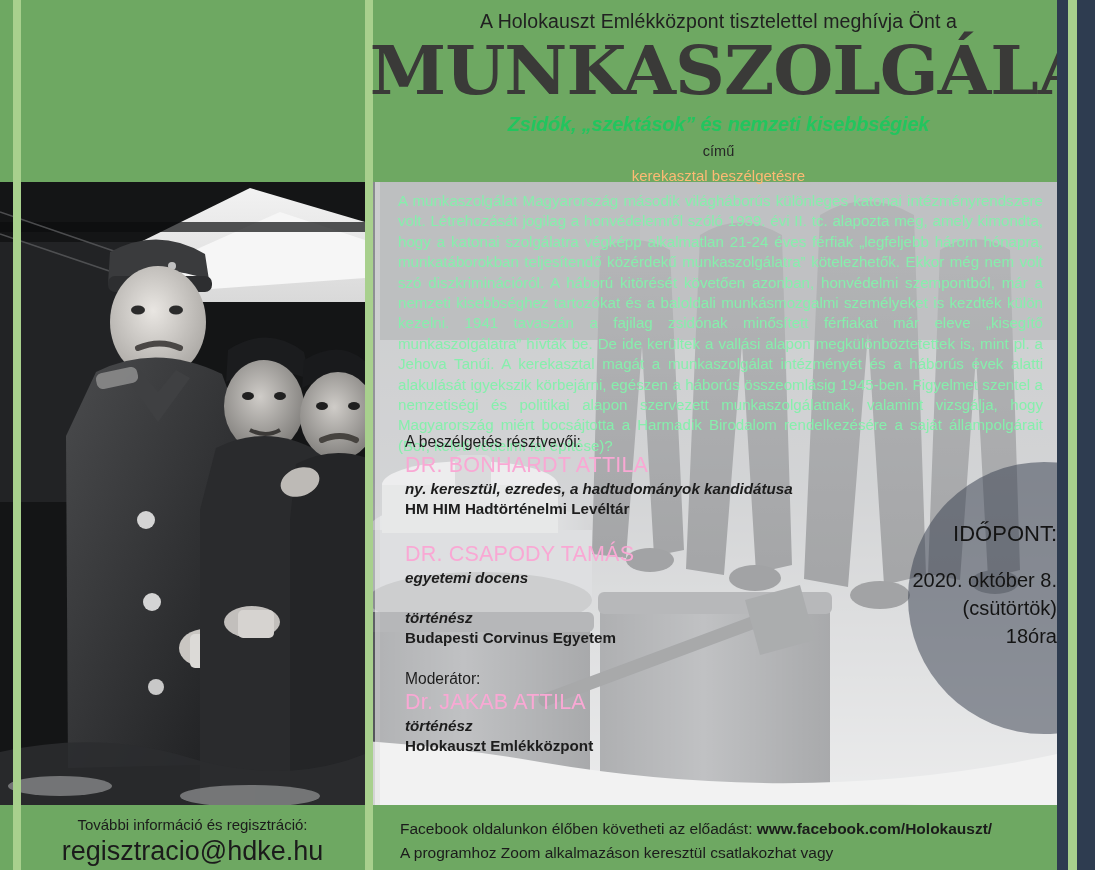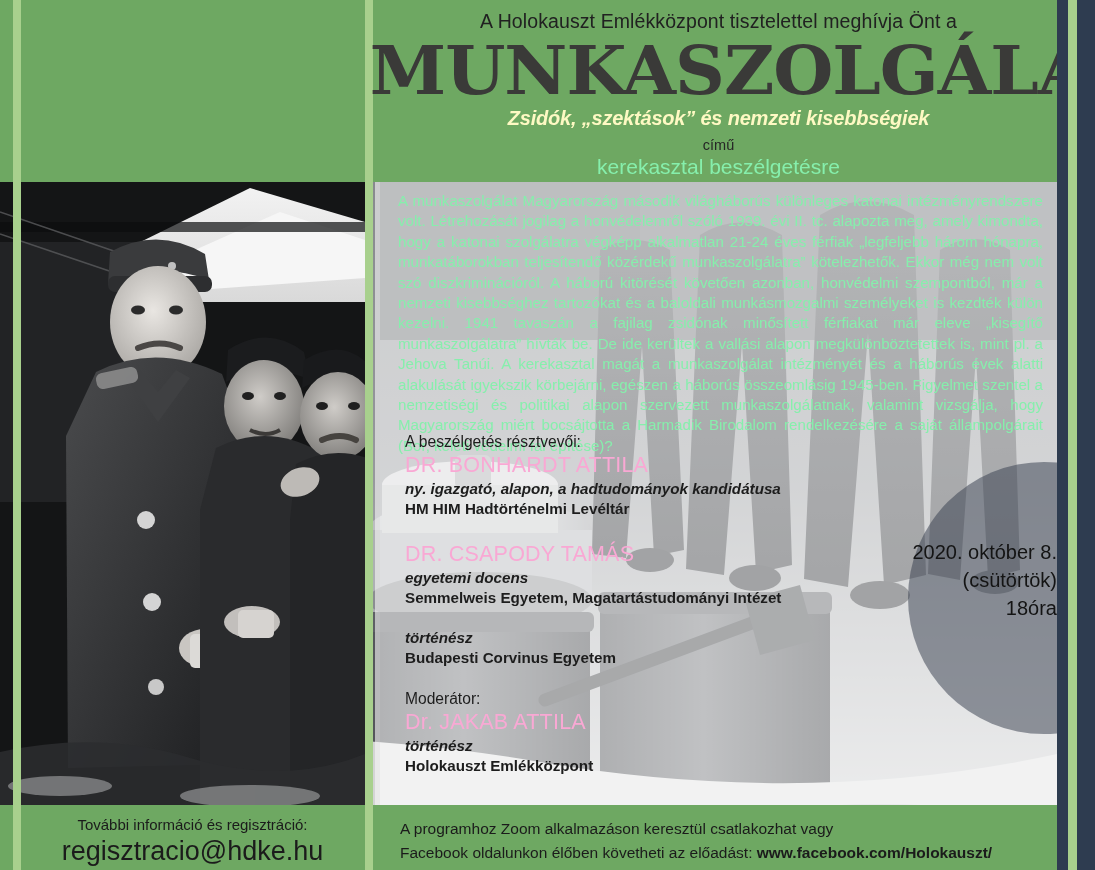--- a/index.html
+++ b/index.html
@@ -83,24 +83,24 @@
     font-family:"DejaVu Serif","Liberation Serif",serif;
     font-size:67px;font-weight:bold;
     letter-spacing:-1px;
     color:#3a3a38;
     line-height:1.02;
     margin-top:4px;
     transform:scaleX(1.03);
   }
   .hdr-subtitle{
     font-size:20px;font-style:italic;font-weight:bold;
-    color:#fef9c3;margin-top:2px;letter-spacing:-0.2px;
+    color:#22c55e;margin-top:8px;letter-spacing:-0.2px;
   }
   .hdr-cimu{font-size:14.5px;margin-top:7px;color:#262626;}
-  .hdr-kerekasztal{font-size:21px;margin-top:2px;color:#86efac;}
+  .hdr-kerekasztal{font-size:15px;margin-top:8px;color:#fdba74;}
 
   
   .body-text{
     position:absolute;left:398px;top:191px;width:645px;
     z-index:40;
     font-size:15.1px;
     line-height:20.4px;
     text-align:justify;
     color:#86efac;
   }
@@ -337,56 +337,56 @@
       <div class="hdr-cimu">című</div>
       <div class="hdr-kerekasztal">kerekasztal beszélgetésre</div>
     </div>
 
     <div class="body-text">A munkaszolgálat Magyarország második világháborús különleges katonai intézményrendszere volt. Létrehozását jogilag a honvédelemről szóló 1939. évi II. tc. alapozta meg, amely kimondta, hogy a katonai szolgálatra végképp alkalmatlan 21-24 éves férfiak „legfeljebb három hónapra, munkatáborokban teljesítendő közérdekű munkaszolgálatra” kötelezhetők. Ekkor még nem volt szó diszkriminációról. A háború kitörését követően azonban, honvédelmi szempontból, már a nemzeti kisebbséghez tartozókat és a baloldali munkásmozgalmi személyeket is kezdték külön kezelni. 1941 tavaszán a fajilag zsidónak minősített férfiakat már eleve „kisegítő munkaszolgálatra” hívták be. De ide kerültek a vallási alapon megkülönböztetettek is, mint pl. a Jehova Tanúi. A kerekasztal magát a munkaszolgálat intézményét és a háborús évek alatti alakulását igyekszik körbejárni, egészen a háborús összeomlásig 1945-ben. Figyelmet szentel a nemzetiségi és politikai alapon szervezett munkaszolgálatnak, valamint vizsgálja, hogy Magyarország miért bocsájtotta a Harmadik Birodalom rendelkezésére a saját állampolgárait (Bor, keleti védelmi fal építése)?</div>
 
     <div class="participants">
       <div class="p-block first">
         <div class="p-lead">A beszélgetés résztvevői:</div>
         <div class="p-name">DR. BONHARDT ATTILA</div>
-        <div class="p-role">ny. igazgató, alapon, a hadtudományok kandidátusa</div>
+        <div class="p-role">ny. keresztül, ezredes, a hadtudományok kandidátusa</div>
         <div class="p-org">HM HIM Hadtörténelmi Levéltár</div>
       </div>
       <div class="p-block">
         <div class="p-name">DR. CSAPODY TAMÁS</div>
         <div class="p-role">egyetemi docens</div>
-        <div class="p-org">Semmelweis Egyetem, Magatartástudományi Intézet</div>
       </div>
       <div class="p-block">
         <div class="p-role">történész</div>
         <div class="p-org">Budapesti Corvinus Egyetem</div>
       </div>
       <div class="p-block">
         <div class="mod-label">Moderátor:</div>
         <div class="p-name">Dr. JAKAB ATTILA</div>
         <div class="p-role">történész</div>
         <div class="p-org">Holokauszt Emlékközpont</div>
       </div>
     </div>
 
     <div class="date-text">
+      <div class="date-label">IDŐPONT:</div>
       <div class="date-lines">
         <div>2020. október 8.</div>
         <div>(csütörtök)</div>
         <div>18óra</div>
       </div>
     </div>
 
     <div class="footer-left">
       <div class="f-l-line1">További információ és regisztráció:</div>
       <div class="f-l-line2">regisztracio@hdke.hu</div>
     </div>
 
     <div class="footer-right">
+      <div class="f-r-line"><span>Facebook oldalunkon élőben követheti az előadást: </span><span class="f-r-url">www.facebook.com/Holokauszt/</span></div>
       <div class="f-r-line">A programhoz Zoom alkalmazáson keresztül csatlakozhat vagy</div>
-      <div class="f-r-line"><span>Facebook oldalunkon élőben követheti az előadást: </span><span class="f-r-url">www.facebook.com/Holokauszt/</span></div>
     </div>
 
   </div>
 
   <div class="edge-navy-outer"></div>
   <div class="edge-navy-inner"></div>
   <div class="edge-green-stripe"></div>
 
 </div>
 

